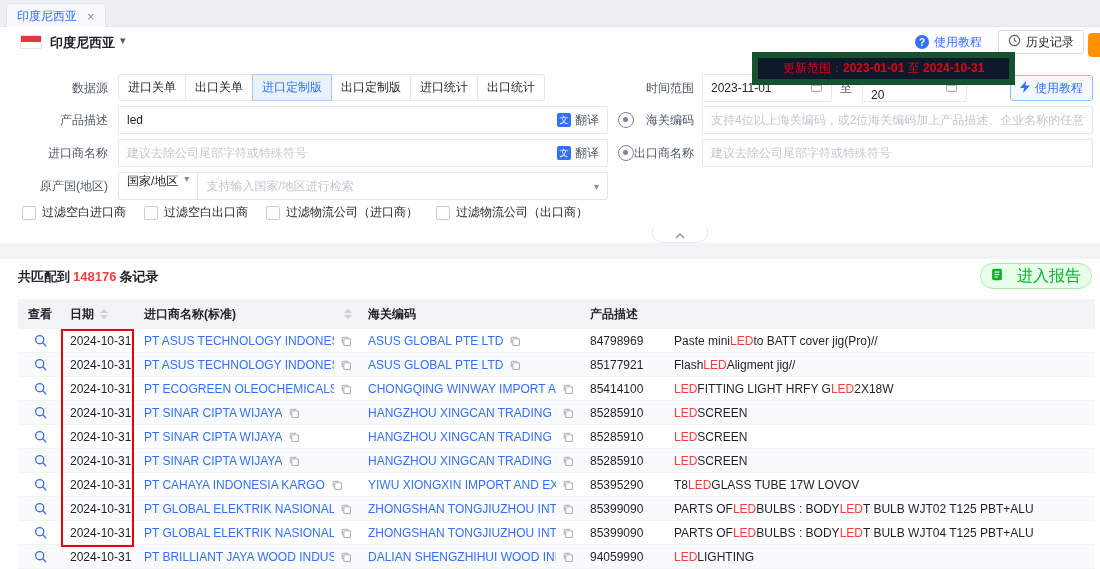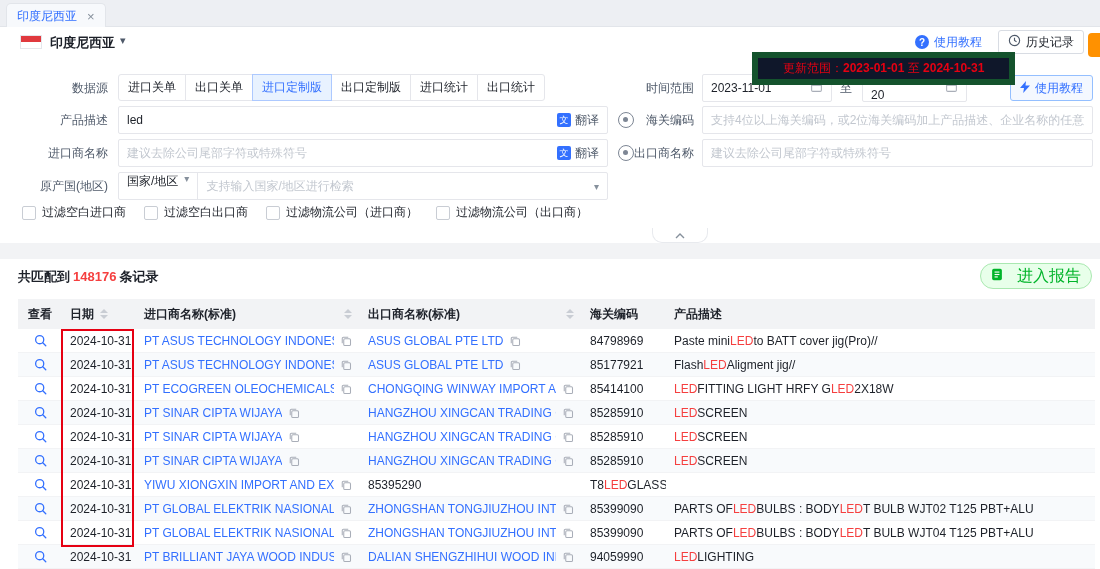--- a/index.html
+++ b/index.html
@@ -251,27 +251,20 @@
               <i class="down"></i>
             </span>
           </div>
           <div class="th spread">
             <span>进口商名称(标准)</span>
             <span class="sort">
               <i class="up"></i>
               <i class="down"></i>
             </span>
           </div>
-          <div class="th spread">
-            <span>出口商名称(标准)</span>
-            <span class="sort">
-              <i class="up"></i>
-              <i class="down"></i>
-            </span>
-          </div>
           <div class="th">
             <span>海关编码</span>
           </div>
           <div class="th">
             <span>产品描述</span>
           </div>
         </div>
       <div class="tbody">
           <div class="tr">
             <div class="td c0">
@@ -463,20 +456,29 @@
             <div class="td c0">
               <span class="mag">
                 <svg width="13" height="13" viewBox="0 0 16 16">
                   <circle cx="7" cy="7" r="5" fill="none" stroke="#3370ff" stroke-width="1.6"></circle>
                   <line x1="10.8" y1="10.8" x2="14.5" y2="14.5" stroke="#3370ff" stroke-width="1.6" stroke-linecap="round"></line>
                 </svg>
               </span>
             </div>
             <div class="td">2024-10-31</div>
             <div class="td">
+              <a class="lnk">PT CAHAYA INDONESIA KARGO</a>
+              <span class="copy">
+                <svg width="12" height="12" viewBox="0 0 16 16">
+                  <rect x="5" y="5" width="9" height="9" rx="1.5" fill="none" stroke="#a9aeb8" stroke-width="1.4"></rect>
+                  <path d="M11 3 H4.5 A1.5 1.5 0 0 0 3 4.5 V11" fill="none" stroke="#a9aeb8" stroke-width="1.4"></path>
+                </svg>
+              </span>
+            </div>
+            <div class="td">
               <a class="lnk">YIWU XIONGXIN IMPORT AND EXPORT...</a>
               <span class="copy">
                 <svg width="12" height="12" viewBox="0 0 16 16">
                   <rect x="5" y="5" width="9" height="9" rx="1.5" fill="none" stroke="#a9aeb8" stroke-width="1.4"></rect>
                   <path d="M11 3 H4.5 A1.5 1.5 0 0 0 3 4.5 V11" fill="none" stroke="#a9aeb8" stroke-width="1.4"></path>
                 </svg>
               </span>
             </div>
             <div class="td">85395290</div>
             <div class="td">T8 <span class="hl">LED</span> GLASS TUBE 17W LOVOV</div>

